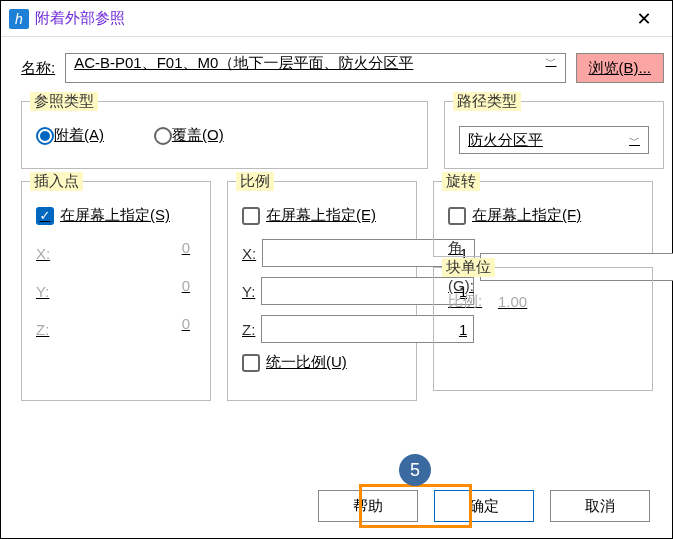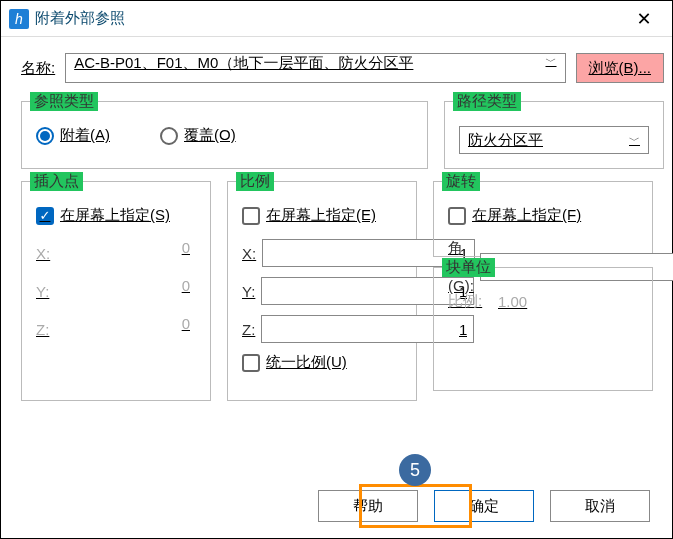--- a/index.html
+++ b/index.html
@@ -1,32 +1,32 @@
 <!DOCTYPE html>
 <html><head>
 <meta charset="utf-8">
 <style>
 * { box-sizing: border-box; margin: 0; padding: 0; font-family: "Microsoft YaHei", sans-serif; font-size: 15px; }
 body { background: #888; }
 .window { width: 673px; height: 539px; background: #fff; border: 1px solid #000; position: relative; }
 .titlebar { height: 36px; display: flex; align-items: center; padding: 0 8px; border-bottom: 1px solid #ddd; }
 .titlebar-icon { width: 20px; height: 20px; background: #1e7fd6; border-radius: 2px; margin-right: 6px; display: flex; align-items: center; justify-content: center; color: #fff; font-style: italic; font-size: 14px; }
-.titlebar-title { flex: 1; color: #0c4a6e; }
+.titlebar-title { flex: 1; color: #6d28d9; }
 .close-btn { width: 40px; height: 32px; display: flex; align-items: center; justify-content: center; font-size: 18px; cursor: pointer; }
 .content { padding: 16px 8px 12px 20px; text-decoration: underline; }
 .row-name { display: flex; align-items: center; gap: 10px; margin-bottom: 18px; }
 .name-select { flex: 1; height: 30px; border: 1px solid #888; padding: 0 8px; display: flex; justify-content: space-between; background: #fff; }
 .chev { font-size: 11px; color: #555; }
 .browse-btn { height: 30px; padding: 0 12px; border: 1px solid #888; background: #fca5a5; cursor: pointer; }
 .group { border: 1px solid #bbb; position: relative; padding: 24px 14px 14px 14px; }
-.group-title { position: absolute; top: -10px; left: 8px; background: #22c55e; padding: 0 4px; color: #333; }
+.group-title { position: absolute; top: -10px; left: 8px; background: #fef9c3; padding: 0 4px; color: #333; }
 .row2 { display: flex; gap: 16px; margin-bottom: 12px; }
 .ref-type { flex: 1; display: flex; gap: 50px; align-items:center; }
 .path-type { width: 220px; }
-.radio { display: flex; align-items: center; gap: 6px; cursor: pointer; }
+.radio { display: flex; align-items: center; cursor: pointer; }
 .radio-dot { width: 18px; height: 18px; border: 2px solid #0067c0; border-radius: 50%; display: flex; align-items: center; justify-content: center; }
 .radio-dot.empty { border-color: #666; }
 .radio-dot .inner { width: 10px; height: 10px; background: #0067c0; border-radius: 50%; }
 .path-select { width: 100%; height: 28px; border: 1px solid #888; display: flex; align-items: center; justify-content: space-between; padding: 0 8px; }
 .row3 { display: flex; gap: 16px; }
 .col { position: relative; }
 .col1 { width: 190px; }
 .col2 { width: 190px; }
 .col3 { width: 220px; }
 .checkbox { display: flex; align-items: center; gap: 6px; margin-bottom: 14px; cursor: pointer; }

